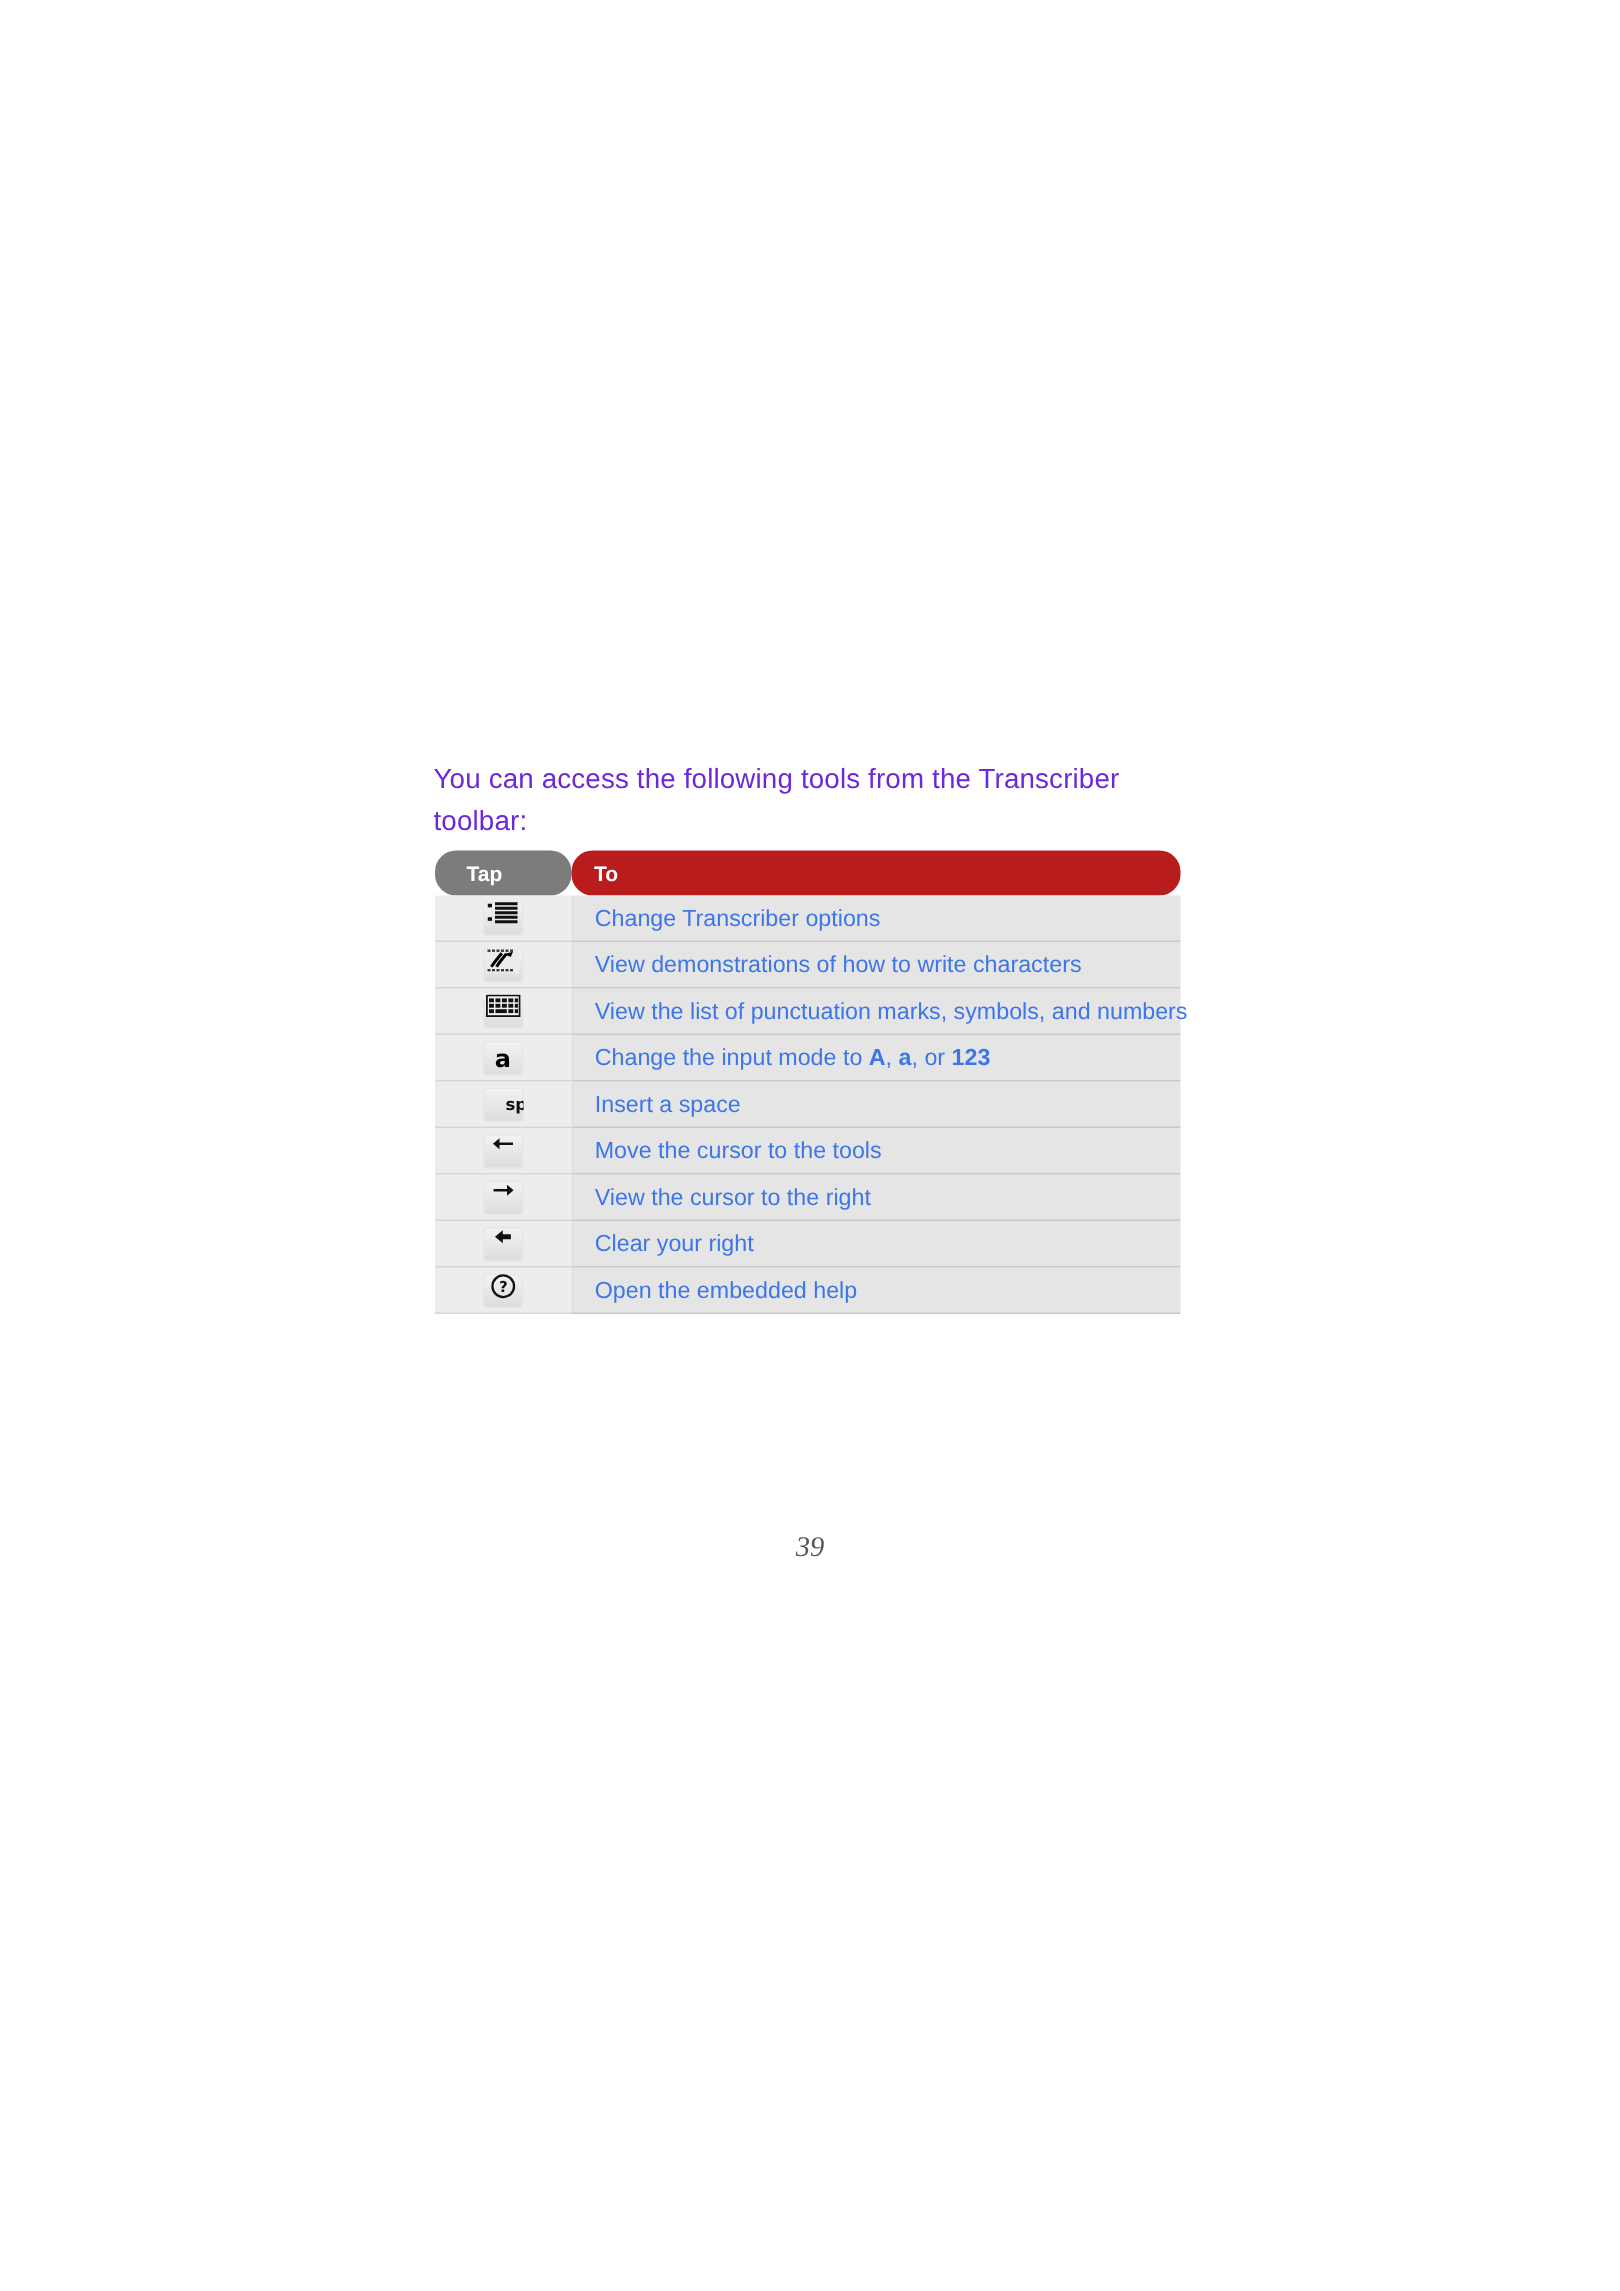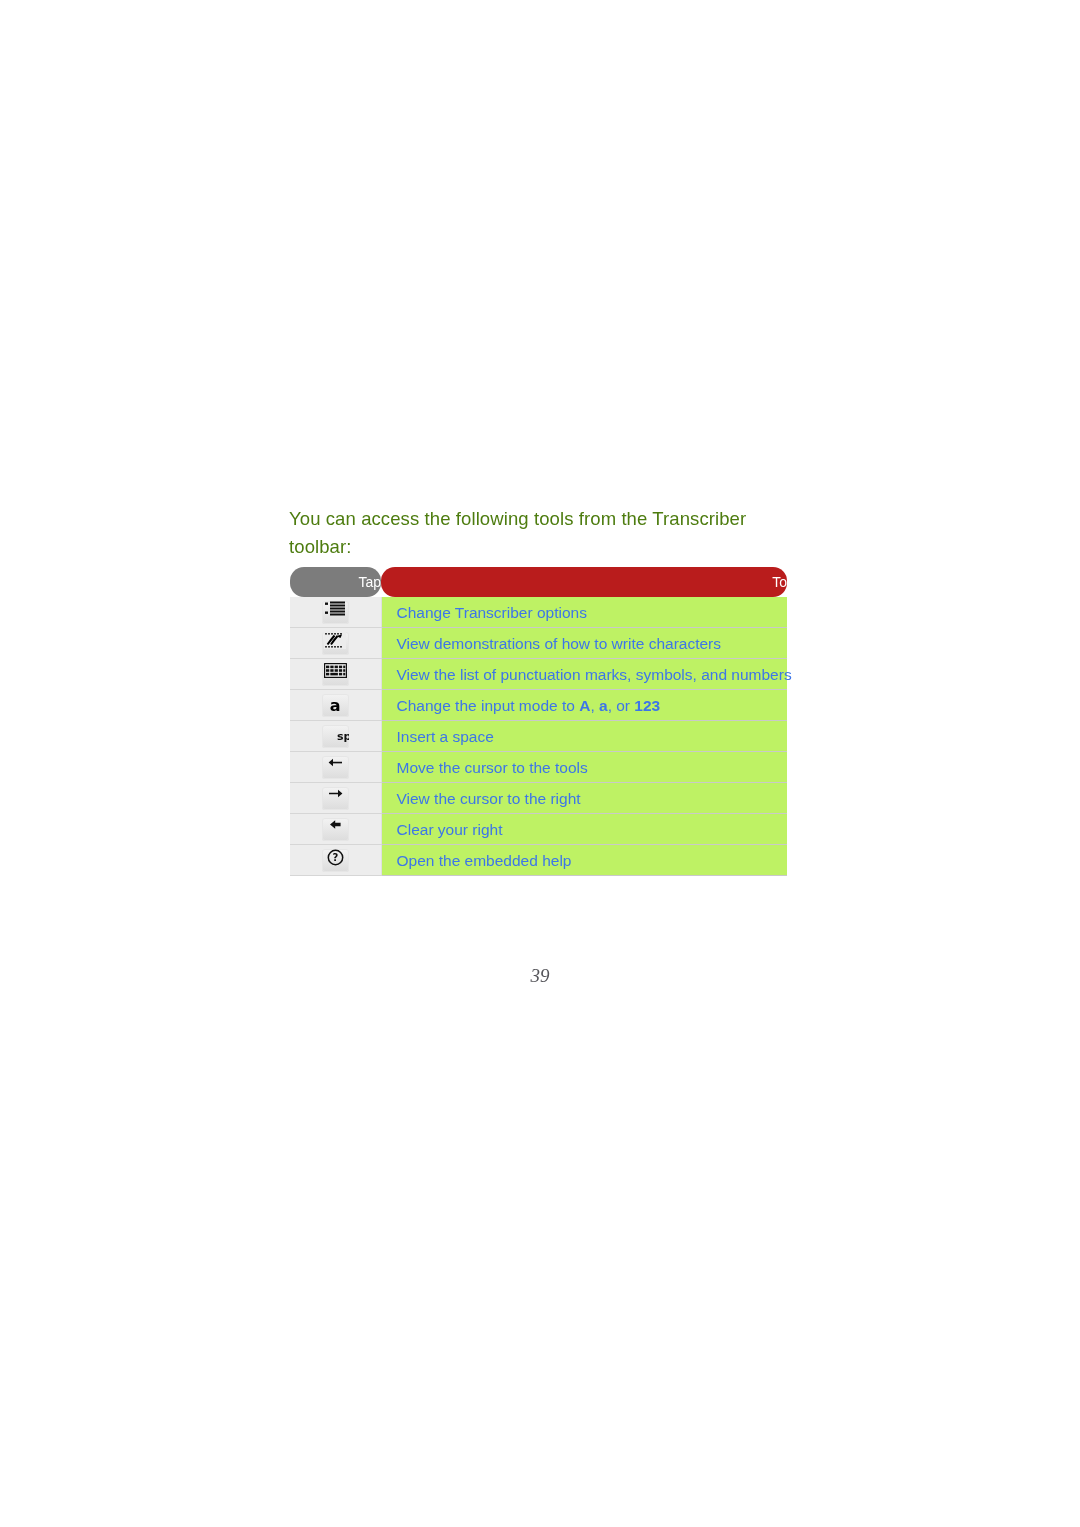--- a/index.html
+++ b/index.html
@@ -16,41 +16,41 @@
   }
 
   
   #intro-paragraph {
     position: absolute;
     left: 289px;
     top: 505px;
     width: 470px;
     font-size: 18.5px;
     line-height: 28px;
-    color: #4d7c0f;
+    color: #6d28d9;
     letter-spacing: 0.1px;
   }
 
   
   #tools-table {
     position: absolute;
     left: 290px;
     top: 567px;
     width: 497px;
     border-collapse: collapse;
     table-layout: fixed;
   }
   #tools-table tr { height: 30px; }
 
   .hdr-tap, .hdr-to {
     height: 26px;
     color: #ffffff;
     font-size: 14px;
-    font-weight: 400;
-    text-align: right;
+    font-weight: 700;
+    text-align: left;
     vertical-align: middle;
     padding: 0;
     border-radius: 14px;
   }
   .hdr-tap {
     width: 70px;
     background: #7c7c7c;
     padding-left: 21px;
   }
   .hdr-to {
@@ -62,21 +62,21 @@
     width: 70px;
     background: #ededed;
     border-bottom: 1px solid #d6d6d6;
     border-right: 1px solid #dfdfdf;
     text-align: center;
     vertical-align: middle;
     padding: 0;
     height: 30px;
   }
   .cell-to {
-    background: #bef264;
+    background: #e5e5e5;
     border-bottom: 1px solid #c9c9c9;
     padding: 0 0 0 15px;
     vertical-align: middle;
     color: #3d76e8;
     font-size: 15.5px;
     line-height: 19px;
     height: 30px;
     white-space: nowrap;
   }
   .cell-to b { font-weight: 700; color: #3d76e8; }
@@ -120,21 +120,21 @@
     letter-spacing: -0.2px;
     color: #111;
     margin-left: 12px;
   }
   .ibtn svg { display: block; margin: 0 auto; }
 
   
   #page-number {
     position: absolute;
     left: 0;
-    top: 965px;
+    top: 1021px;
     width: 1080px;
     text-align: center;
     font-family: "Liberation Serif", serif;
     font-style: italic;
     font-size: 19px;
     color: #55555a;
   }
 </style>
 </head>
 <body>

